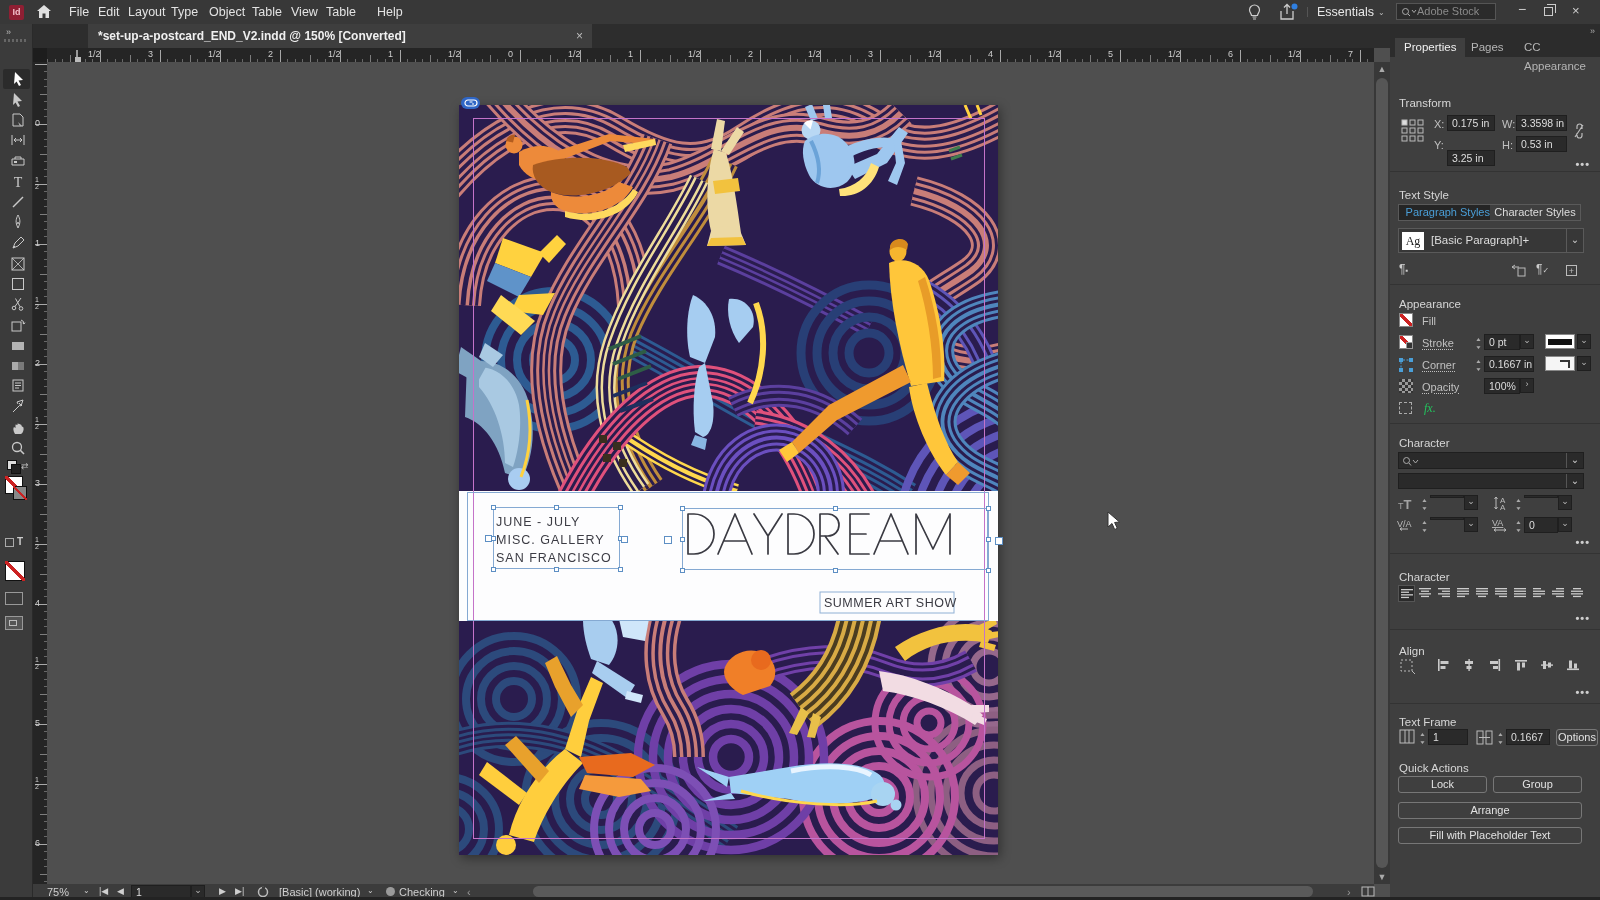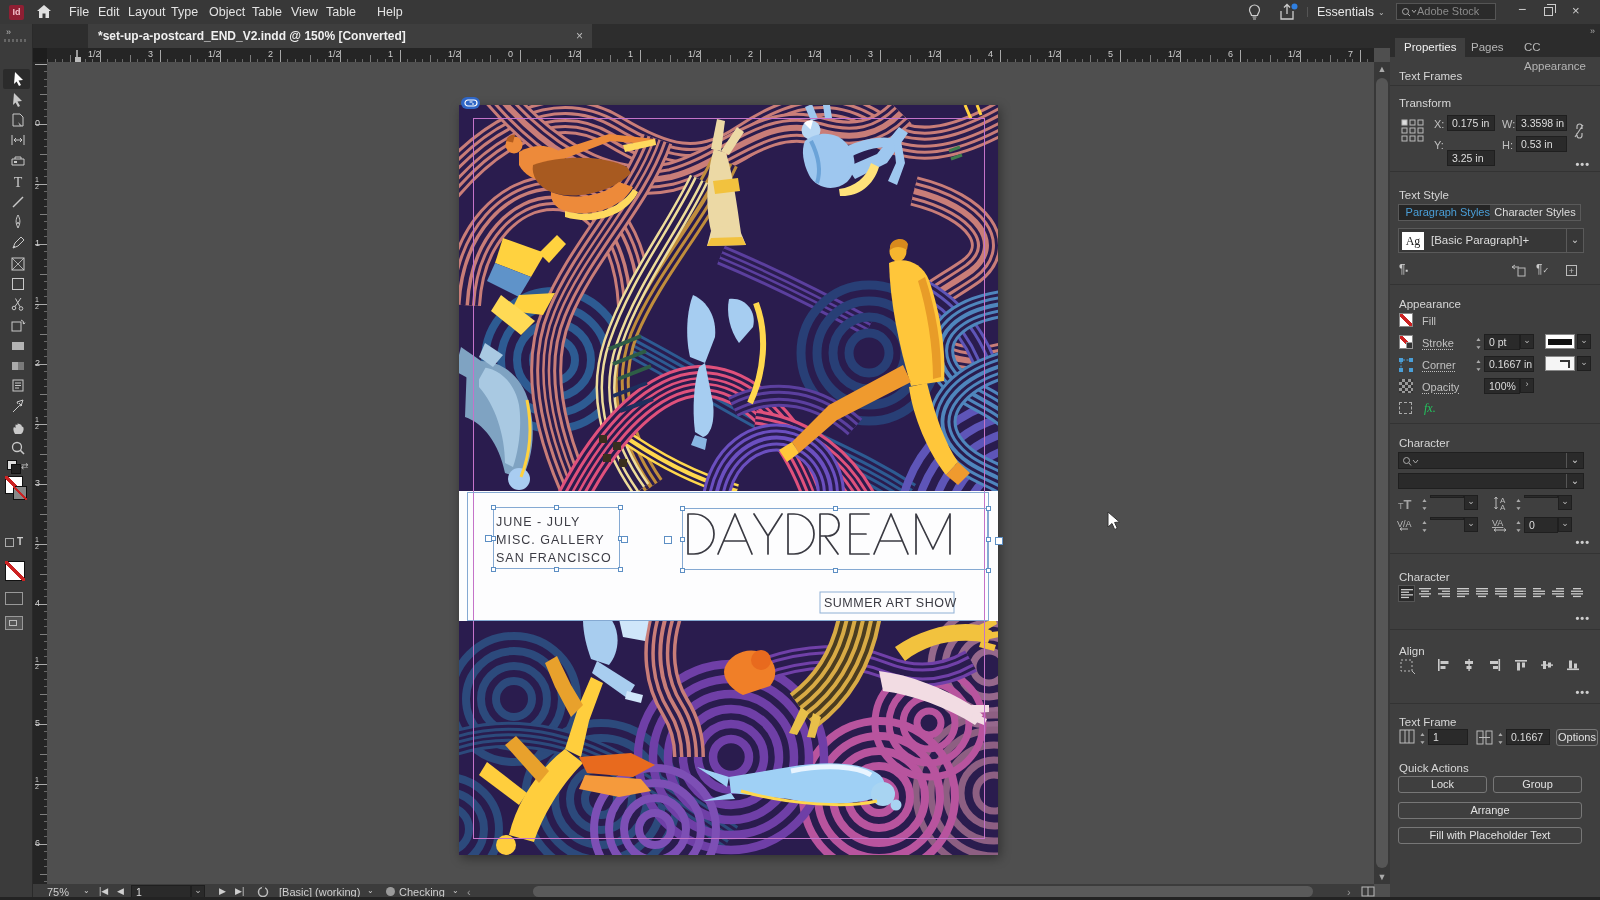--- a/index.html
+++ b/index.html
@@ -667,23 +667,20 @@
 </div>
 
 <div id="panel">
   <div id="paneltabs">
     <div class="ptab active" style="left:5px">Properties</div>
     <div class="ptab" style="left:72px">Pages</div>
     <div class="ptab" style="left:125px">CC Appearance</div>
     <div style="position:absolute;right:6px;top:2px;color:#aaa;font-size:9px;letter-spacing:-1px">»</div>
   </div>
 
-  <div class="sect" style="top:33px;height:29px">
-    <div class="shead" style="top:13px">Text Frames</div>
-  </div>
 
   <div class="sect" style="top:62px;height:86px">
     <div class="shead" style="top:11px">Transform</div>
     <svg style="position:absolute;left:11px;top:33px" width="23" height="23" viewBox="0 0 23 23">
       <g fill="none" stroke="#bbb">
           <rect x="1" y="1" width="5" height="5" fill="#ddd"></rect>
           <rect x="9" y="1" width="5" height="5"></rect>
           <rect x="17" y="1" width="5" height="5"></rect>
           <rect x="1" y="9" width="5" height="5"></rect>
           <rect x="9" y="9" width="5" height="5"></rect>

